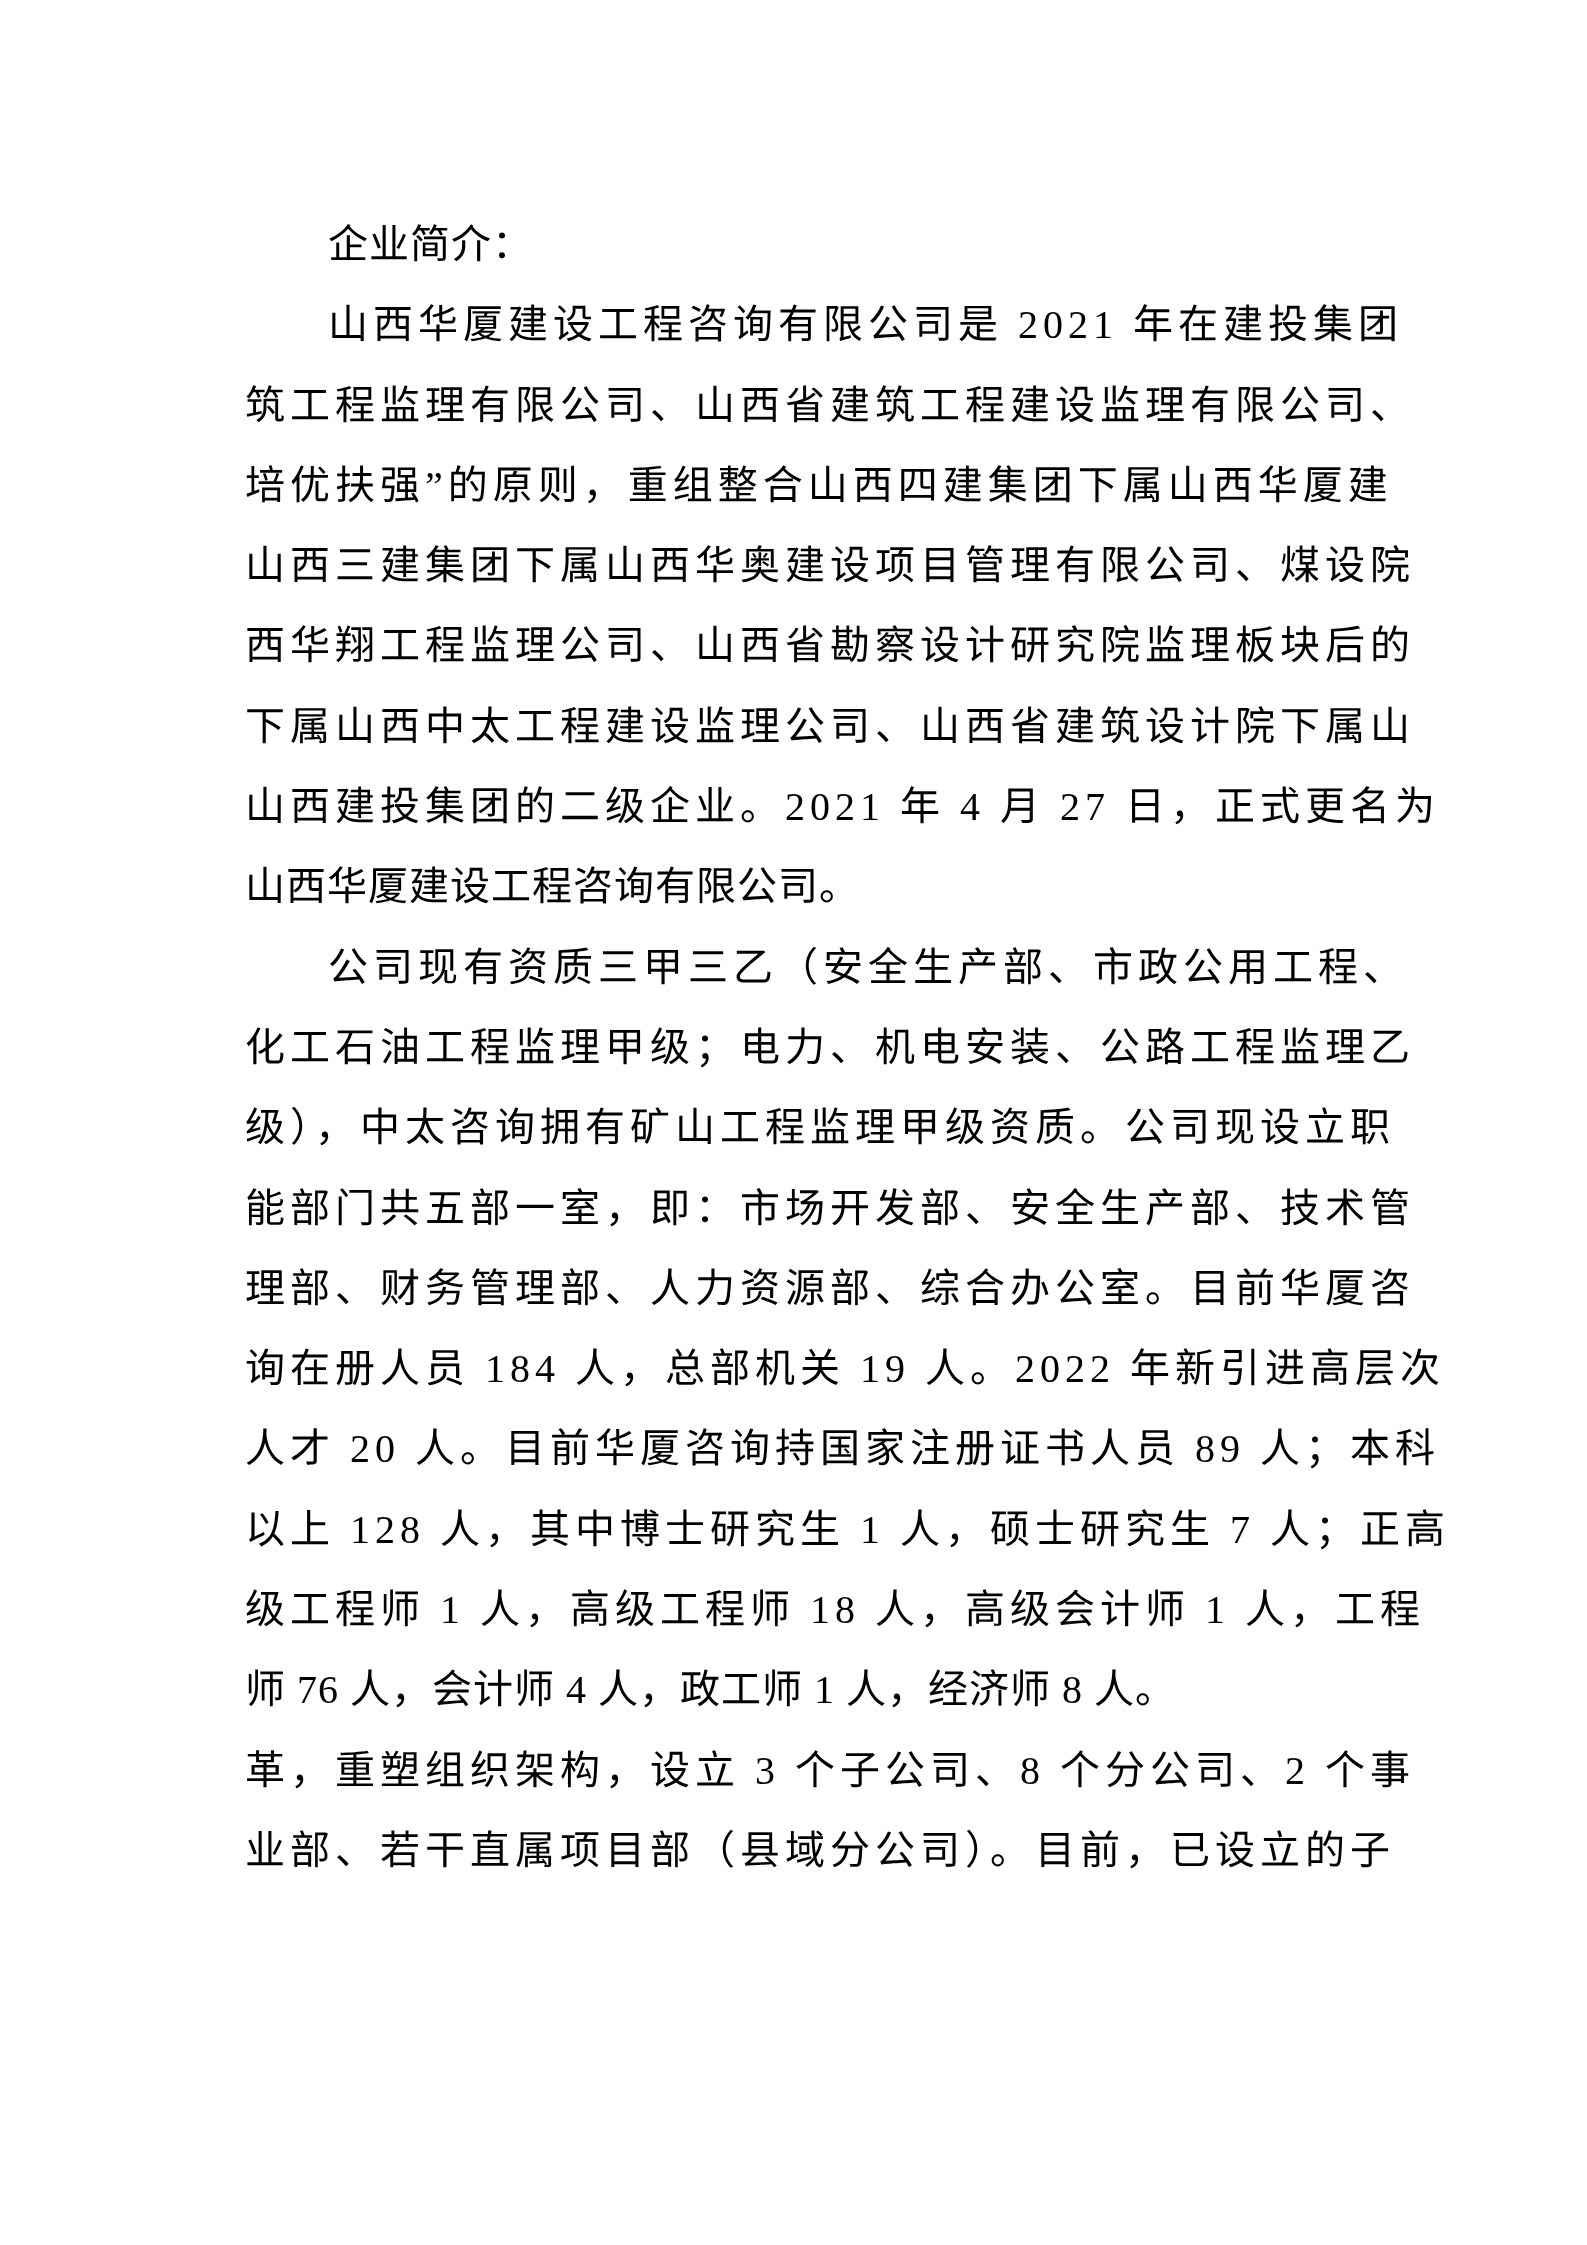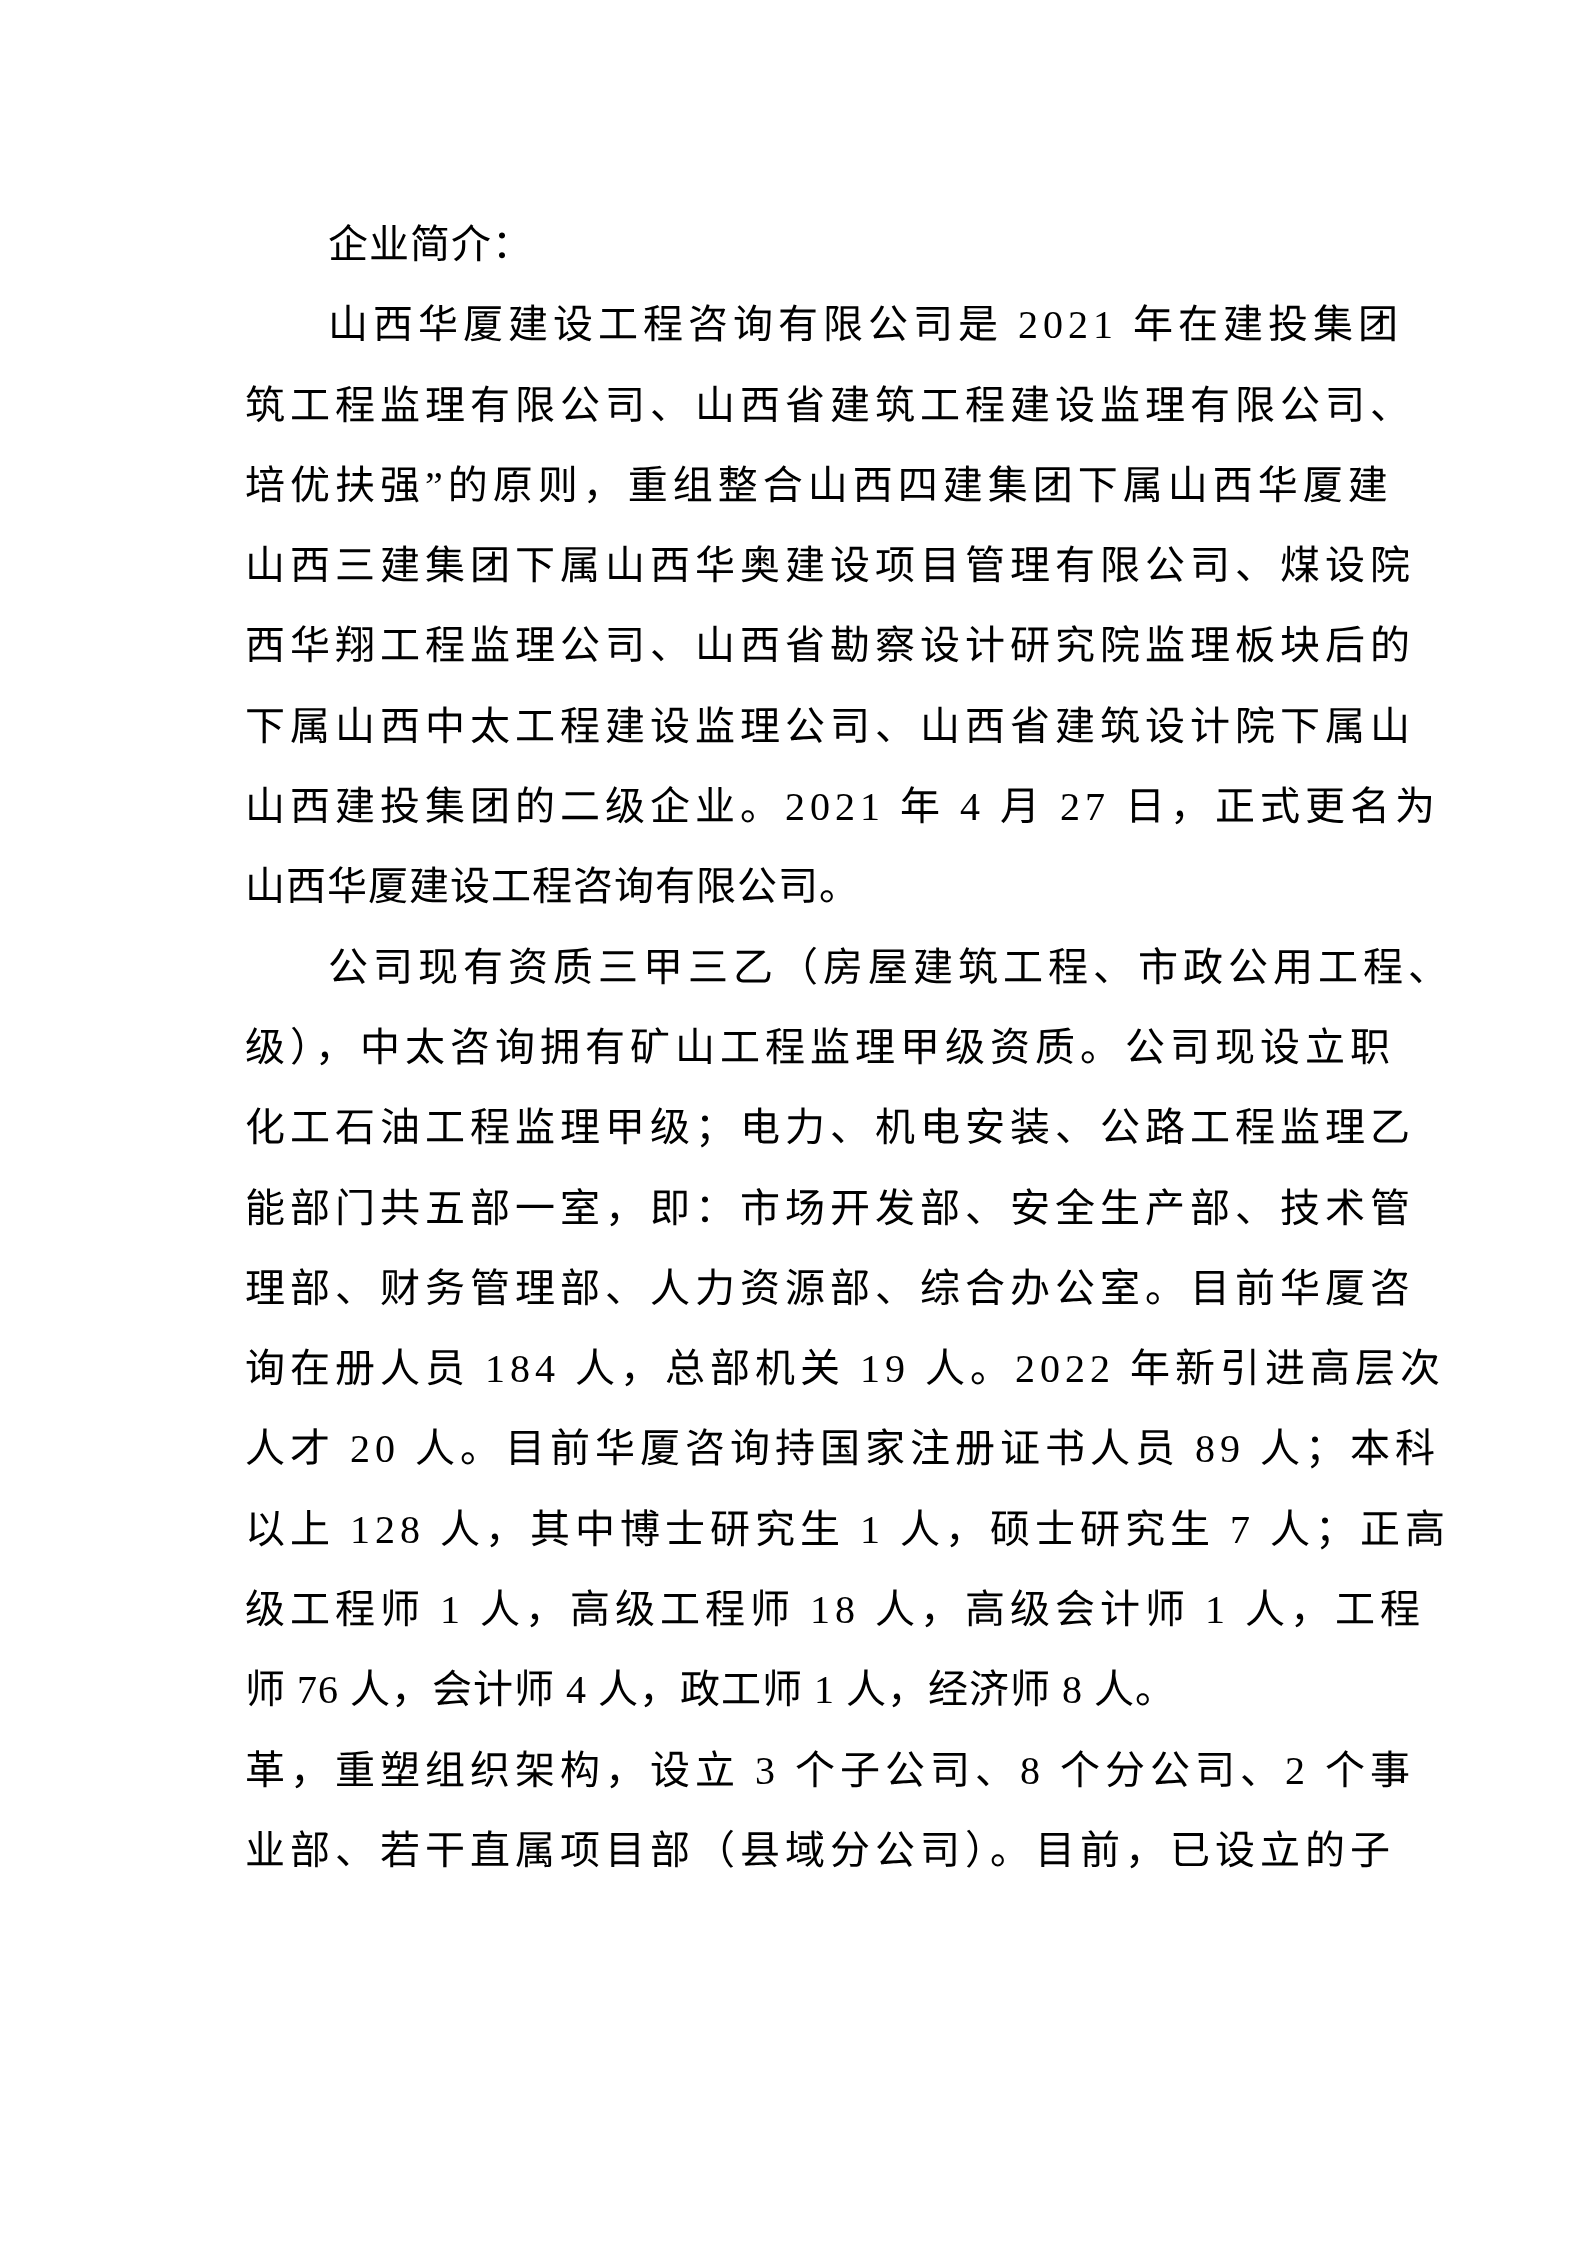--- a/index.html
+++ b/index.html
@@ -48,23 +48,23 @@
   <div class="text-block" style="color: rgb(0, 0, 0);">
       <div class="line indent no-just">企业简介：</div>
       <div class="line indent">山西华厦建设工程咨询有限公司是 2021 年在建投集团</div>
       <div class="line">筑工程监理有限公司、山西省建筑工程建设监理有限公司、</div>
       <div class="line">培优扶强”的原则，重组整合山西四建集团下属山西华厦建</div>
       <div class="line">山西三建集团下属山西华奥建设项目管理有限公司、煤设院</div>
       <div class="line">西华翔工程监理公司、山西省勘察设计研究院监理板块后的</div>
       <div class="line">下属山西中太工程建设监理公司、山西省建筑设计院下属山</div>
       <div class="line">山西建投集团的二级企业。2021 年 4 月 27 日，正式更名为</div>
       <div class="line no-just">山西华厦建设工程咨询有限公司。</div>
-      <div class="line indent">公司现有资质三甲三乙（房屋建筑工程、市政公用工程、</div>
+      <div class="line indent">公司现有资质三甲三乙（安全生产部、市政公用工程、</div>
+      <div class="line">化工石油工程监理甲级；电力、机电安装、公路工程监理乙</div>
       <div class="line">级），中太咨询拥有矿山工程监理甲级资质。公司现设立职</div>
-      <div class="line">化工石油工程监理甲级；电力、机电安装、公路工程监理乙</div>
       <div class="line">能部门共五部一室，即：市场开发部、安全生产部、技术管</div>
       <div class="line">理部、财务管理部、人力资源部、综合办公室。目前华厦咨</div>
       <div class="line">询在册人员 184 人，总部机关 19 人。2022 年新引进高层次</div>
       <div class="line">人才 20 人。目前华厦咨询持国家注册证书人员 89 人；本科</div>
       <div class="line">以上 128 人，其中博士研究生 1 人，硕士研究生 7 人；正高</div>
       <div class="line">级工程师 1 人，高级工程师 18 人，高级会计师 1 人，工程</div>
       <div class="line no-just">师 76 人，会计师 4 人，政工师 1 人，经济师 8 人。</div>
       <div class="line">革，重塑组织架构，设立 3 个子公司、8 个分公司、2 个事</div>
       <div class="line">业部、若干直属项目部（县域分公司）。目前，已设立的子</div>
     </div>

